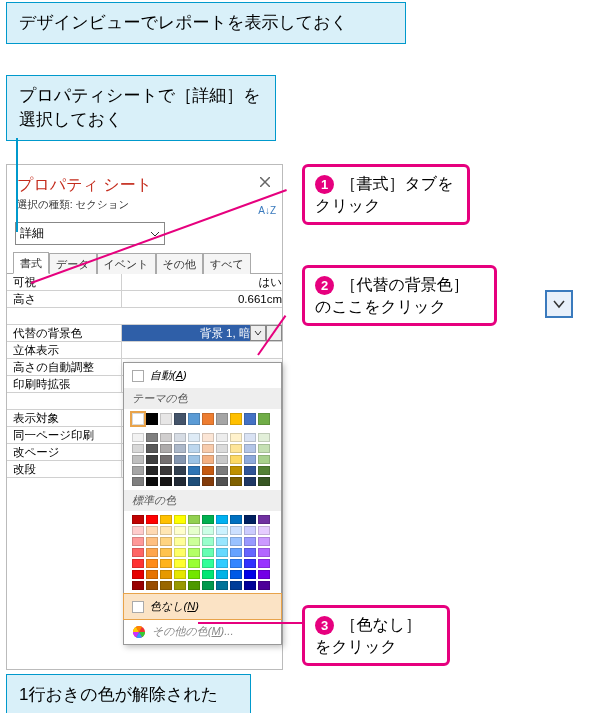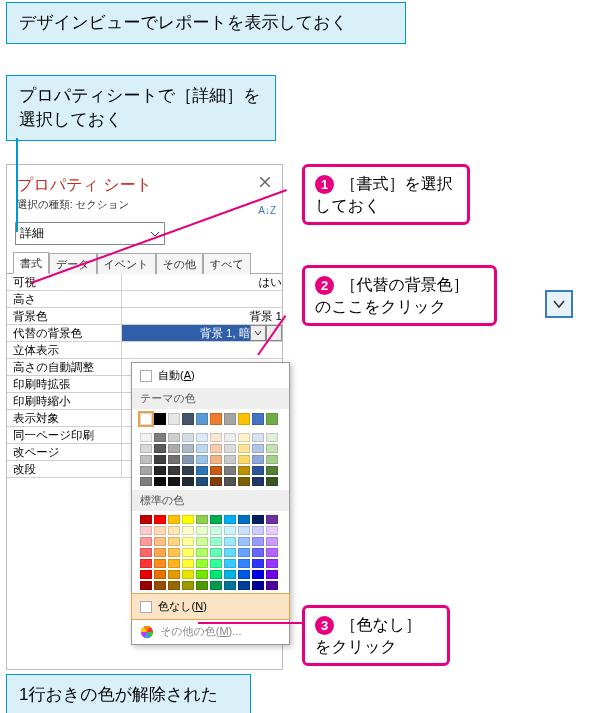--- a/index.html
+++ b/index.html
@@ -169,27 +169,28 @@
     width: 16px;
     border: 1px solid #888;
     background: #eee;
     font-size: 9px;
     display: flex; align-items: center; justify-content: center;
   }
 
   
   .colorpicker {
     position: absolute;
-    left: 124px;
+    left: 116px;
     top: 197px;
     width: 159px;
     border: 1px solid #999;
     background: #fff;
     box-shadow: 2px 2px 6px rgba(0,0,0,0.25);
     font-size: 11px;
+    font-style: italic;
   }
   .cp-item {
     padding: 5px 8px;
     display: flex;
     align-items: center;
     gap: 6px;
   }
   .cp-item.hover { background: #fbe3c5; border: 1px solid #e8a34a; margin: -1px; align-items: center; }
   .cp-header {
     background: #eee;
@@ -231,21 +232,21 @@
 </style>
 </head>
 <body>
 
 <div class="callout-box top1">デザインビューでレポートを表示しておく</div>
 <div class="callout-box top2">プロパティシートで［詳細］を選択しておく</div>
 <div class="callout-box bottom">1行おきの色が解除された</div>
 
 <div class="step-box step1">
   <span class="num">1</span>
-  <span>［書式］を選択しておく</span>
+  <span>［書式］タブをクリック</span>
 </div>
 <div class="step-box step2">
   <span class="num">2</span>
   <span>［代替の背景色］のここをクリック</span>
 </div>
 <div class="step-box step3">
   <span class="num">3</span>
   <span>［色なし］をクリック</span>
 </div>
 
@@ -283,24 +284,23 @@
     <div class="tab">すべて</div>
   </div>
 
   <div class="prop-grid">
     <div class="prop-row">
       <div class="prop-label">可視</div>
       <div class="prop-val">はい</div>
     </div>
     <div class="prop-row">
       <div class="prop-label">高さ</div>
-    </div>
-    <div class="prop-row">
-      <div class="prop-label">背景色</div>
-      <div class="prop-val">背景 1</div>
+      <div class="prop-val">0.661cm</div>
+    </div>
+    <div class="prop-row">
     </div>
     <div class="prop-row">
       <div class="prop-label">代替の背景色</div>
       <div class="prop-val sel">
         <span>背景 1, 暗め 5%</span>
         <div class="dd-btns">
           <div class="dd-btn">
             <svg width="8" height="8">
                 <polyline points="1,2 4,6 7,2" fill="none" stroke="#333" stroke-width="1"></polyline>
               </svg>
@@ -315,21 +315,20 @@
     </div>
     <div class="prop-row">
       <div class="prop-label">高さの自動調整</div>
       <div class="prop-val"></div>
     </div>
     <div class="prop-row">
       <div class="prop-label">印刷時拡張</div>
       <div class="prop-val"></div>
     </div>
     <div class="prop-row">
-      <div class="prop-label">印刷時縮小</div>
       <div class="prop-val"></div>
     </div>
     <div class="prop-row">
       <div class="prop-label">表示対象</div>
       <div class="prop-val"></div>
     </div>
     <div class="prop-row">
       <div class="prop-label">同一ページ印刷</div>
       <div class="prop-val"></div>
     </div>

